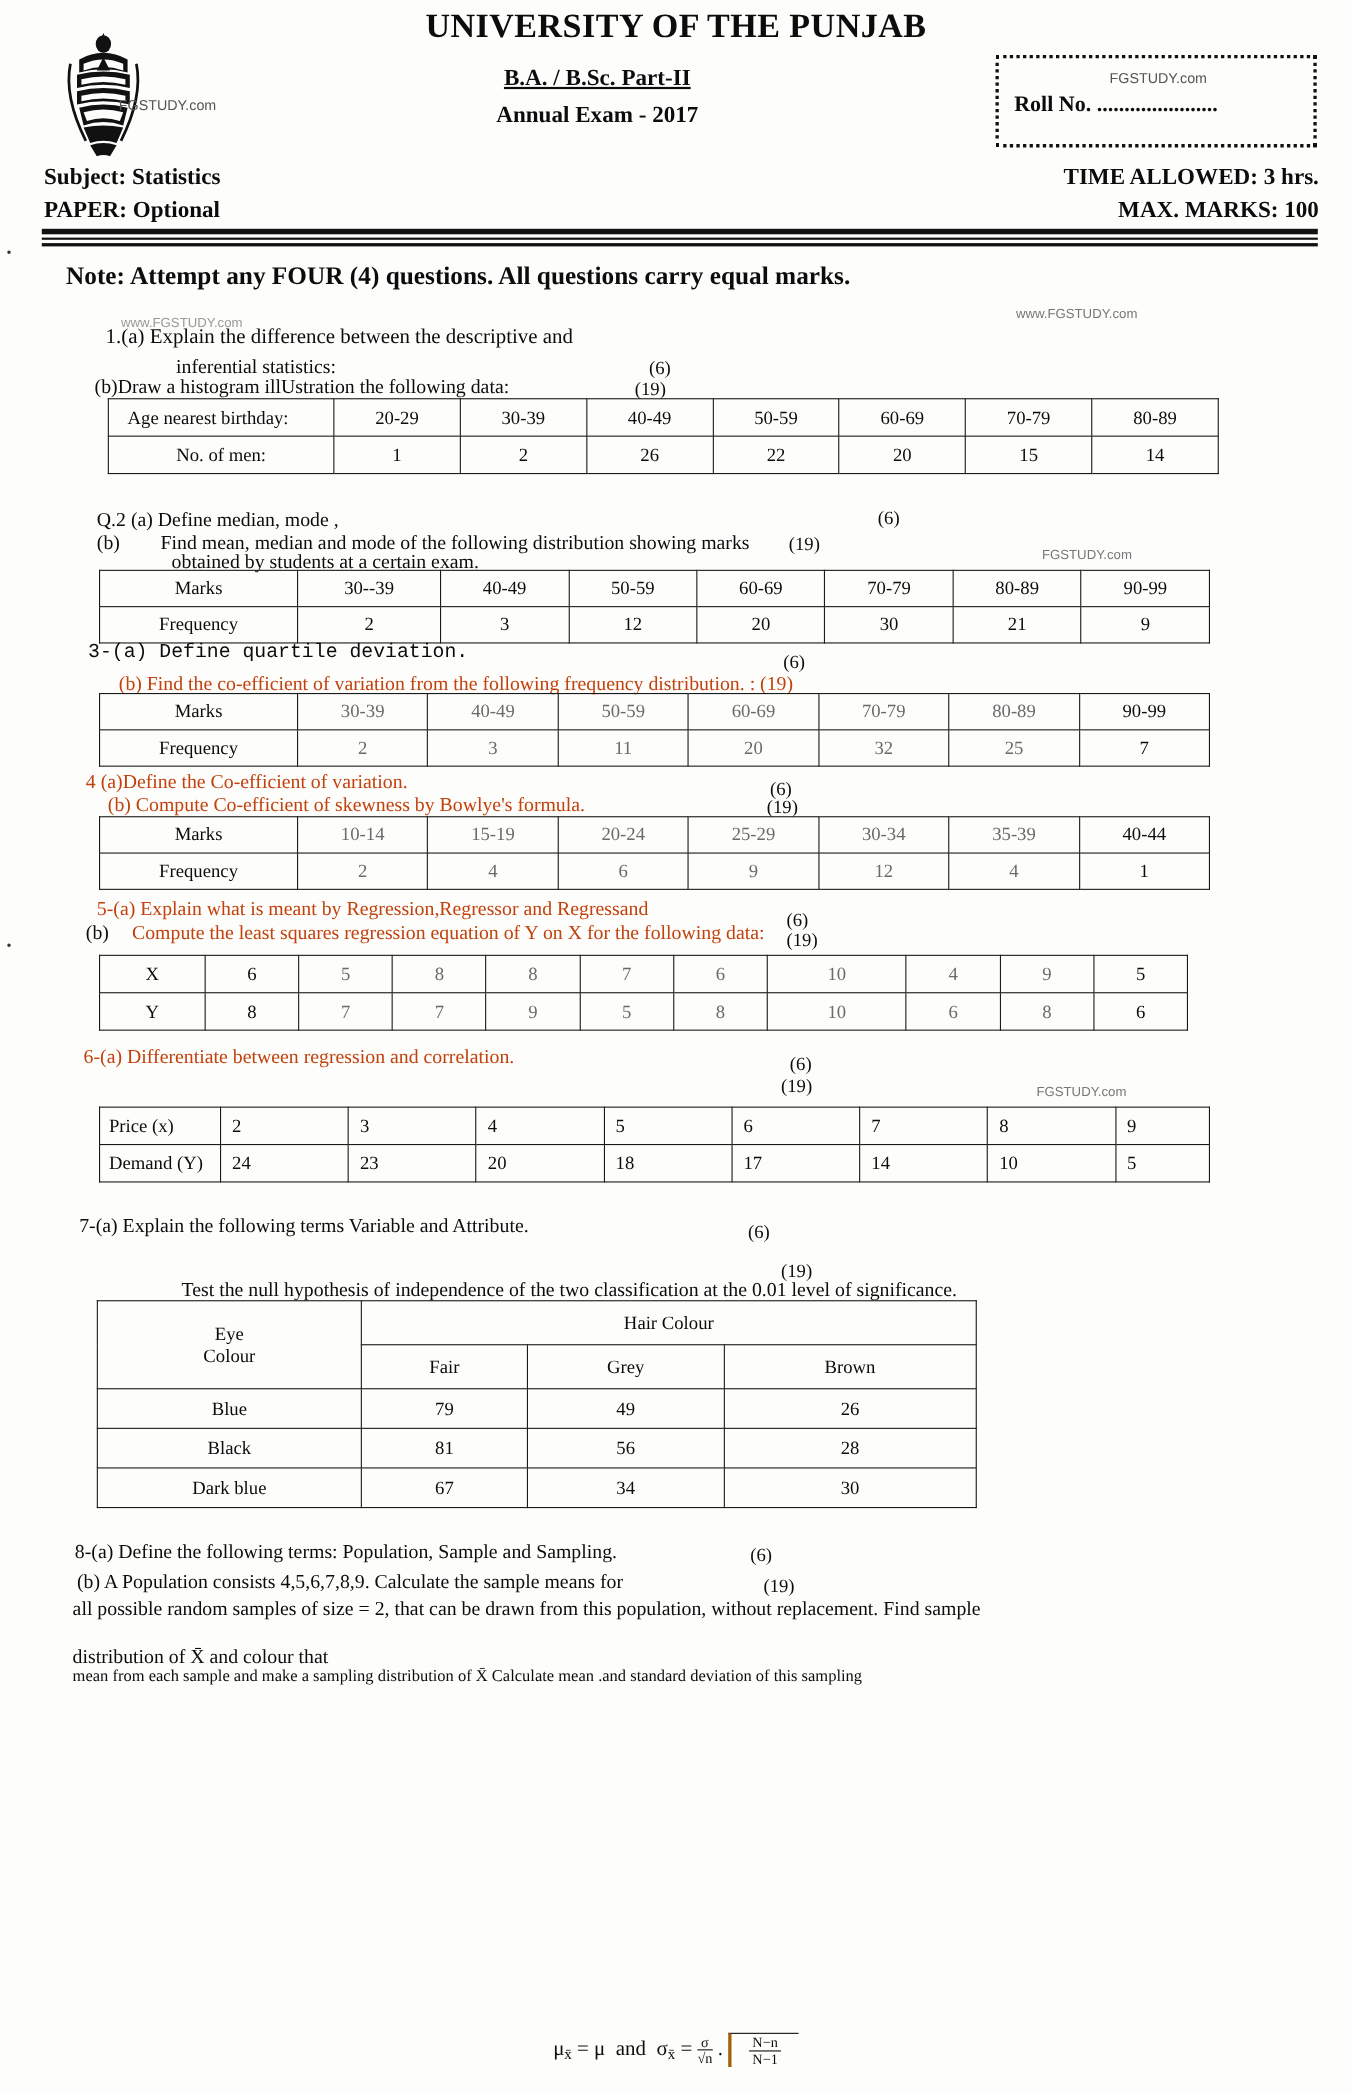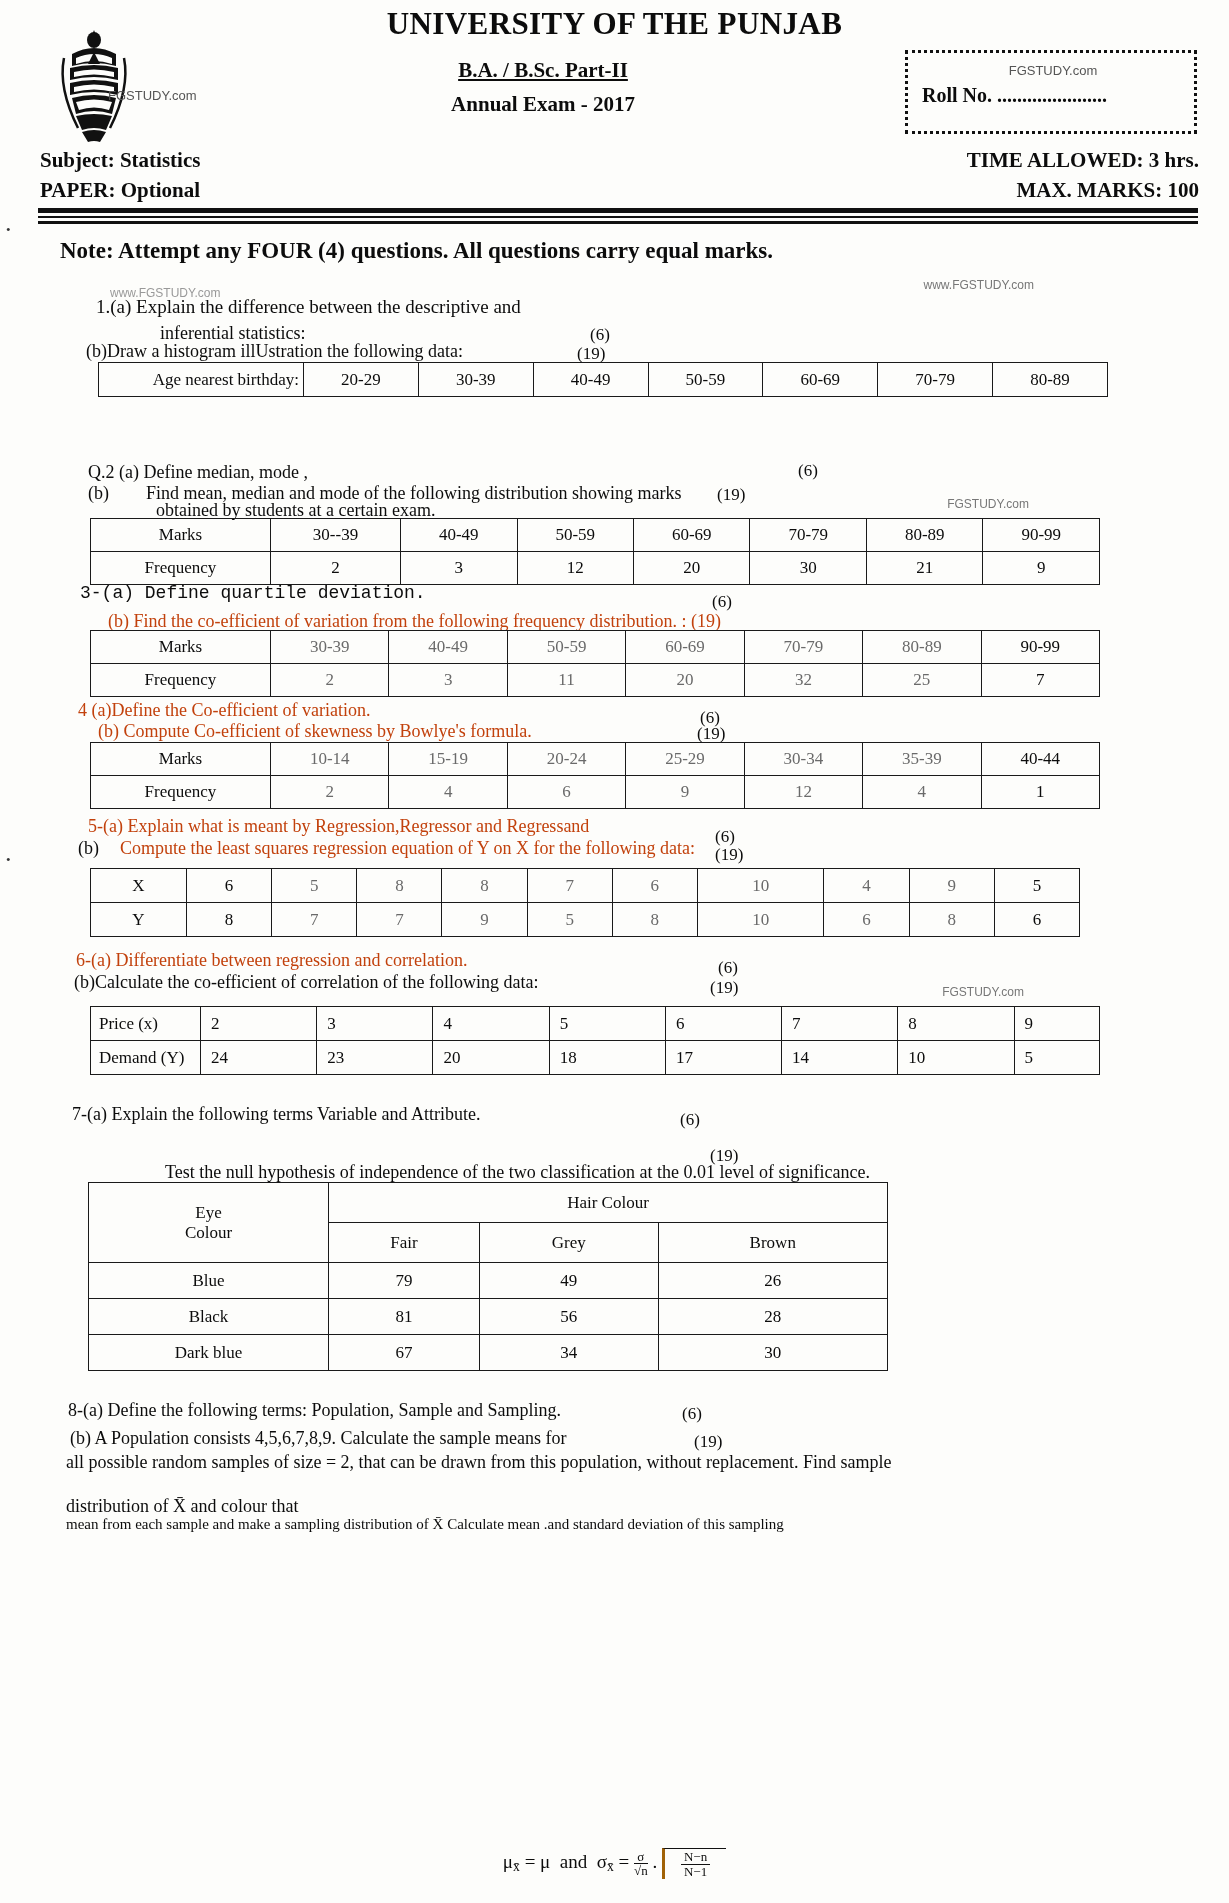--- a/index.html
+++ b/index.html
@@ -180,28 +180,38 @@
   </div>
   <div class="marksno" style="left:590px; top:325px;">(6)</div>
   <div class="q" style="left:86px; top:341px; font-size:18px;">
     <div class="ln">(b)Draw a histogram illUstration the following data:</div>
   </div>
   <div class="marksno" style="left:577px; top:344px;">(19)</div>
 
   <table class="dt tall" style="left:98px; top:362px; width:1010px;">
     <tbody>
         <tr>
-      <td class="lbl" style="width:205px; text-align:right; padding-left:17px;">Age nearest birthday:</td>
+      <td class="lbl" style="width:205px; text-align:left; padding-left:17px;">Age nearest birthday:</td>
       <td>20-29</td>
       <td>30-39</td>
       <td>40-49</td>
       <td>50-59</td>
       <td>60-69</td>
       <td>70-79</td>
       <td>80-89</td>
+    </tr>
+    <tr>
+      <td class="lbl">No. of men:</td>
+      <td>1</td>
+      <td>2</td>
+      <td>26</td>
+      <td>22</td>
+      <td>20</td>
+      <td>15</td>
+      <td>14</td>
     </tr>
   </tbody>
     </table>
 
   <div class="q" style="left:88px; top:462px; font-size:18px;">
     <div class="ln">Q.2  (a) Define median, mode ,</div>
   </div>
   <div class="marksno" style="left:798px; top:461px;">(6)</div>
   <div class="q" style="left:88px; top:483px; font-size:18px;">
     <div class="ln">(b)</div>
@@ -346,23 +356,20 @@
       <td class="faded">8</td>
       <td>6</td>
     </tr>
   </tbody>
     </table>
 
   <div class="q semi" style="left:76px; top:950px; font-size:18px;">
     <div class="ln">6-(a) Differentiate between regression and correlation.</div>
   </div>
   <div class="marksno" style="left:718px; top:958px;">(6)</div>
-  <div class="q" style="left:74px; top:972px; font-size:18px;">
-    <div class="ln">(b)Calculate the co-efficient of correlation of the following data:</div>
-  </div>
   <div class="marksno" style="left:710px; top:978px;">(19)</div>
 
   <table class="dt tall" style="left:90px; top:1006px; width:1010px;">
     <tbody>
         <tr>
       <td class="lbl" style="width:110px; text-align:left; padding-left:8px;">Price (x)</td>
       <td style="text-align:left; padding-left:10px;">2</td>
       <td style="text-align:left; padding-left:10px;">3</td>
       <td style="text-align:left; padding-left:10px;">4</td>
       <td style="text-align:left; padding-left:10px;">5</td>

